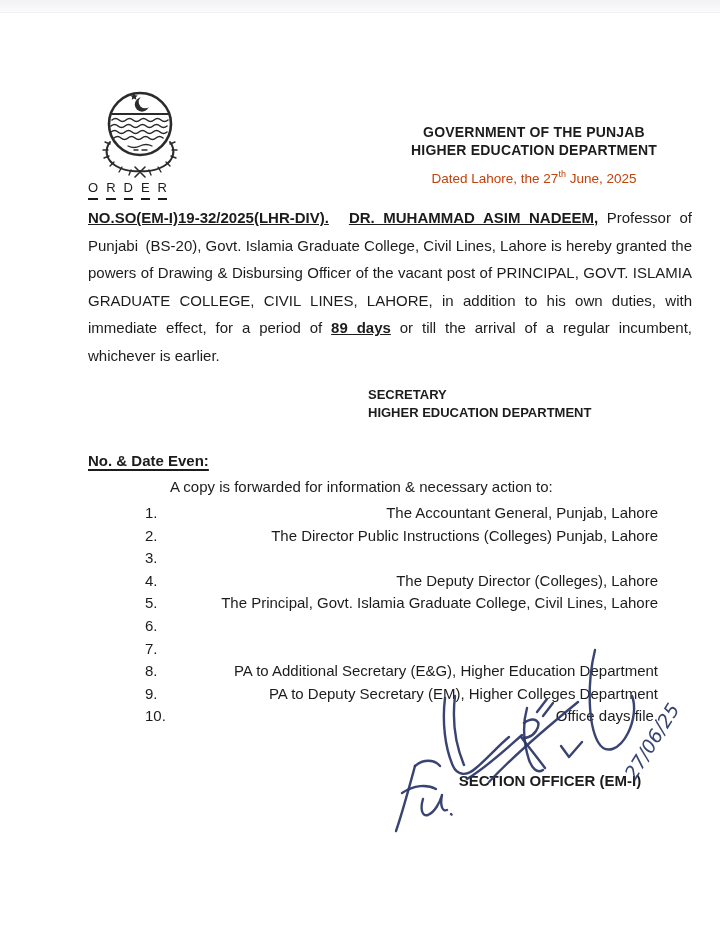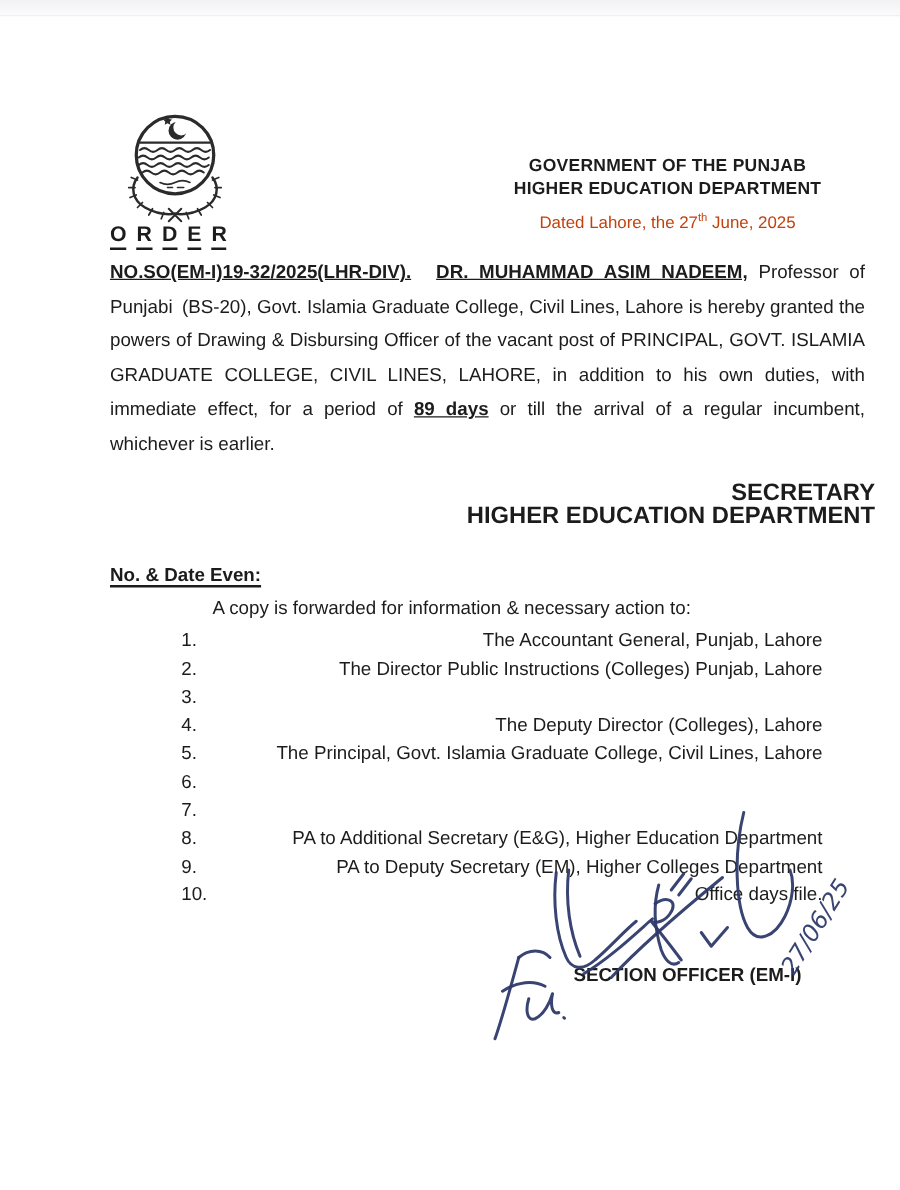--- a/index.html
+++ b/index.html
@@ -15,31 +15,31 @@
   .gap{display:inline-block;width:20px;}
 
   
   .emblem{position:absolute;left:90px;top:84px;width:100px;height:98px;color:#2b2b2b;}
   .header-right{position:absolute;left:368px;top:92px;width:332px;text-align:center;margin-top:32px;}
   .org-line{font-weight:700;font-size:14px;line-height:17.5px;letter-spacing:.2px;}
   .date-line{margin-top:10px;font-size:13.5px;color:#c2410c;}
   .date-line sup{font-size:9px;vertical-align:super;}
 
   
-  .order-title{position:absolute;left:88px;top:178px;font-size:17px;font-weight:700;}
+  .order-title{position:absolute;left:88px;top:178px;font-size:13px;font-weight:400;}
   .order-title .lt{display:inline-block;border-bottom:2.5px solid #1b1b1b;
     padding-bottom:1px;margin-right:8px;line-height:19px;}
 
   
   .body-par{position:absolute;left:88px;top:204px;width:604px;
     font-size:15px;line-height:27.6px;text-align:justify;}
 
   
-  .signatory{position:absolute;left:368px;top:386px;width:332px;text-align:right;
-    font-weight:700;font-size:19px;line-height:17.5px;}
+  .signatory{position:absolute;left:368px;top:386px;width:332px;text-align:left;
+    font-weight:700;font-size:13px;line-height:17.5px;}
 
   
   .cc{position:absolute;left:88px;top:452px;width:610px;font-size:15px;}
   .cc-head{font-weight:700;font-size:15px;text-decoration:underline;
     text-decoration-thickness:2px;text-underline-offset:3px;}
   .cc-intro{margin:7px 0 4px 82px;line-height:22px;}
   .cc-row{display:flex;padding-left:57px;line-height:22.6px;}
   .cc-num{width:25px;flex:none;}
   .cc-text{width:488px;text-align:right;}
 

